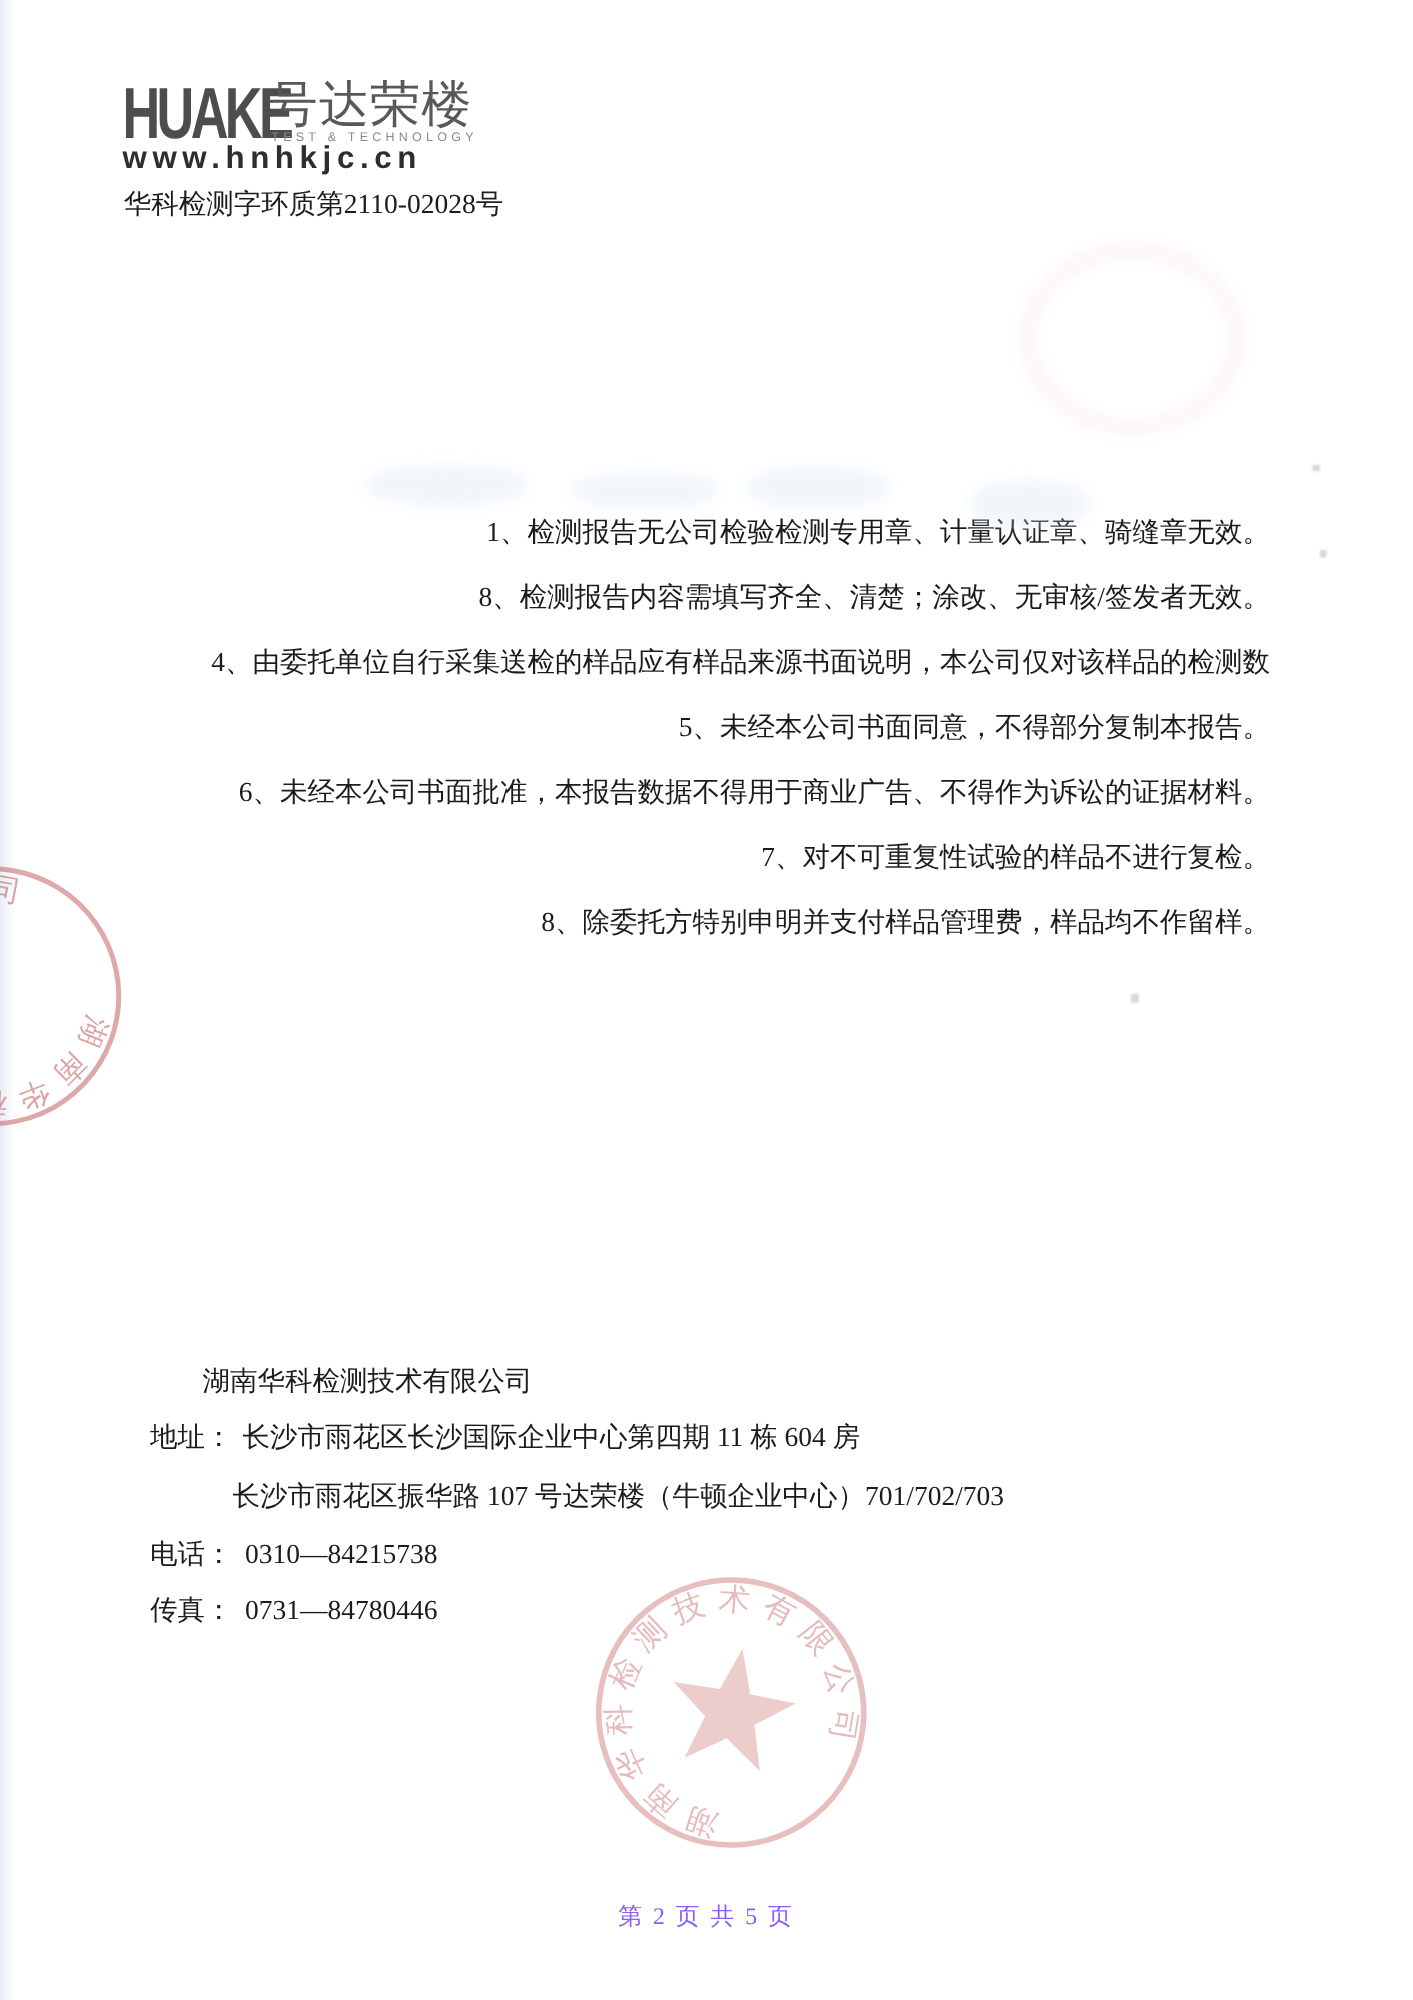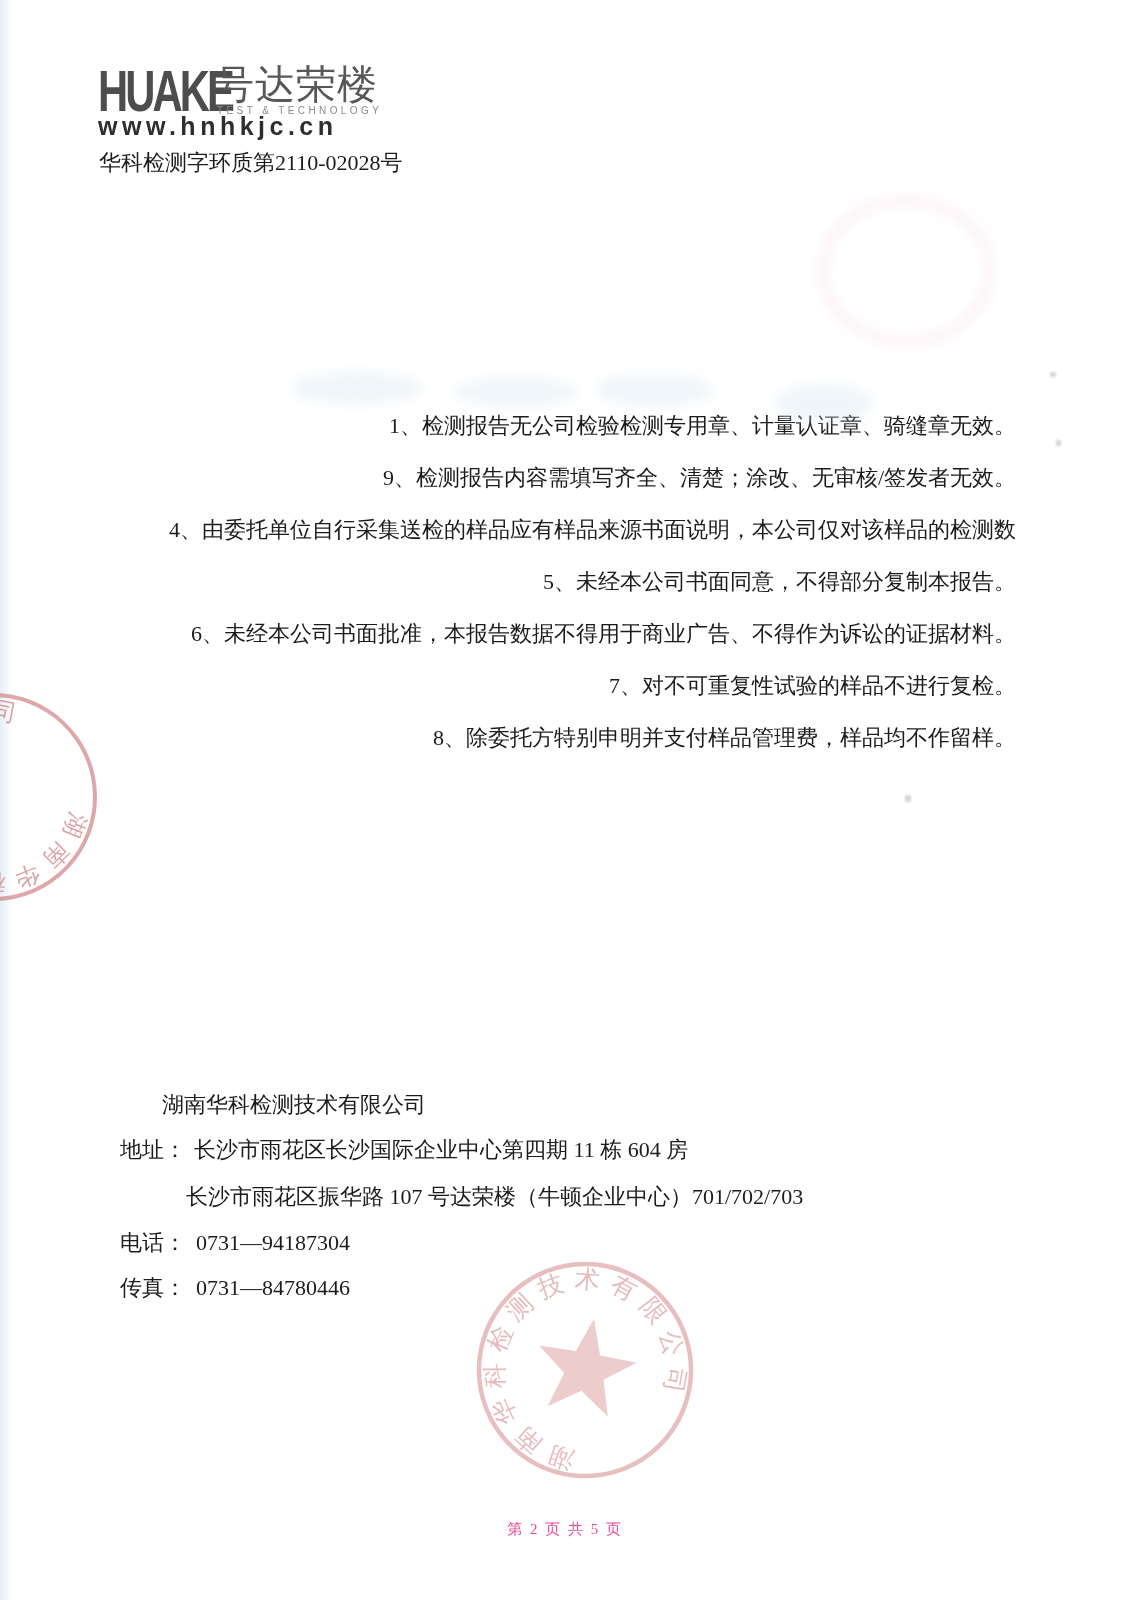--- a/index.html
+++ b/index.html
@@ -70,21 +70,21 @@
   .addr-row1{ position:absolute; left:120px; top:1135px; }
   .addr-label{ margin-right:8px; }
   .addr-row2{ position:absolute; left:186px; top:1182px; }
   .phone-row{ position:absolute; left:120px; top:1228px; }
   .fax-row{ position:absolute; left:120px; top:1273px; }
   .contact-label{ margin-right:10px; }
 
   
   .footer{
     position:absolute; left:0; top:1520px; width:100%;
-    text-align:center; font-size:15px; letter-spacing:2px; color:#ec4899;
+    text-align:center; font-size:19px; letter-spacing:2px; color:#8b5cf6;
   }
 
   
   .seal{ position:absolute; pointer-events:none; }
   .seal-bottom{ left:450px; top:1235px; }
   .seal-left{ left:-132px; top:672px; }
   .stamp-remnant{
     position:absolute; left:818px; top:196px; width:176px; height:150px;
     border:9px solid rgba(233,172,182,.32); border-radius:50%;
     filter:blur(6px); opacity:.55; pointer-events:none;
@@ -112,21 +112,21 @@
   <div class="logo-sub">TEST &amp; TECHNOLOGY</div>
   <div class="website">www.hnhkjc.cn</div>
   <div class="registration">华科检测字环质第2110-02028号</div>
 
 
   <div class="notes">
     <p class="note-item">
       <span class="note-line">1、检测报告无公司检验检测专用章、计量认证章、骑缝章无效。</span>
     </p>
     <p class="note-item">
-      <span class="note-line">9、检测报告内容需填写齐全、清楚；涂改、无审核/签发者无效。</span>
+      <span class="note-line">8、检测报告内容需填写齐全、清楚；涂改、无审核/签发者无效。</span>
     </p>
     <p class="note-item">
     </p>
     <p class="note-item">
       <span class="note-line">4、由委托单位自行采集送检的样品应有样品来源书面说明，本公司仅对该样品的检测数</span>
     </p>
     <p class="note-item">
       <span class="note-line">5、未经本公司书面同意，不得部分复制本报告。</span>
     </p>
     <p class="note-item">
@@ -140,21 +140,21 @@
     </p>
   </div>
 
   <div class="company">
     <div class="company-name">湖南华科检测技术有限公司</div>
     <div class="addr-row1">
       <span class="addr-label">地址：</span><span>长沙市雨花区长沙国际企业中心第四期 11 栋 604 房</span>
     </div>
     <div class="addr-row2">长沙市雨花区振华路 107 号达荣楼（牛顿企业中心）701/702/703</div>
     <div class="phone-row">
-      <span class="contact-label">电话：</span><span>0731—94187304</span>
+      <span class="contact-label">电话：</span><span>0310—84215738</span>
     </div>
     <div class="fax-row">
       <span class="contact-label">传真：</span><span>0731—84780446</span>
     </div>
   </div>
 
   <div class="footer">第 2 页 共 5 页</div>
 
   <svg class="seal seal-bottom" width="270" height="270" viewBox="0 0 270 270">
     <g opacity="0.5" transform="rotate(186 135 135)">

